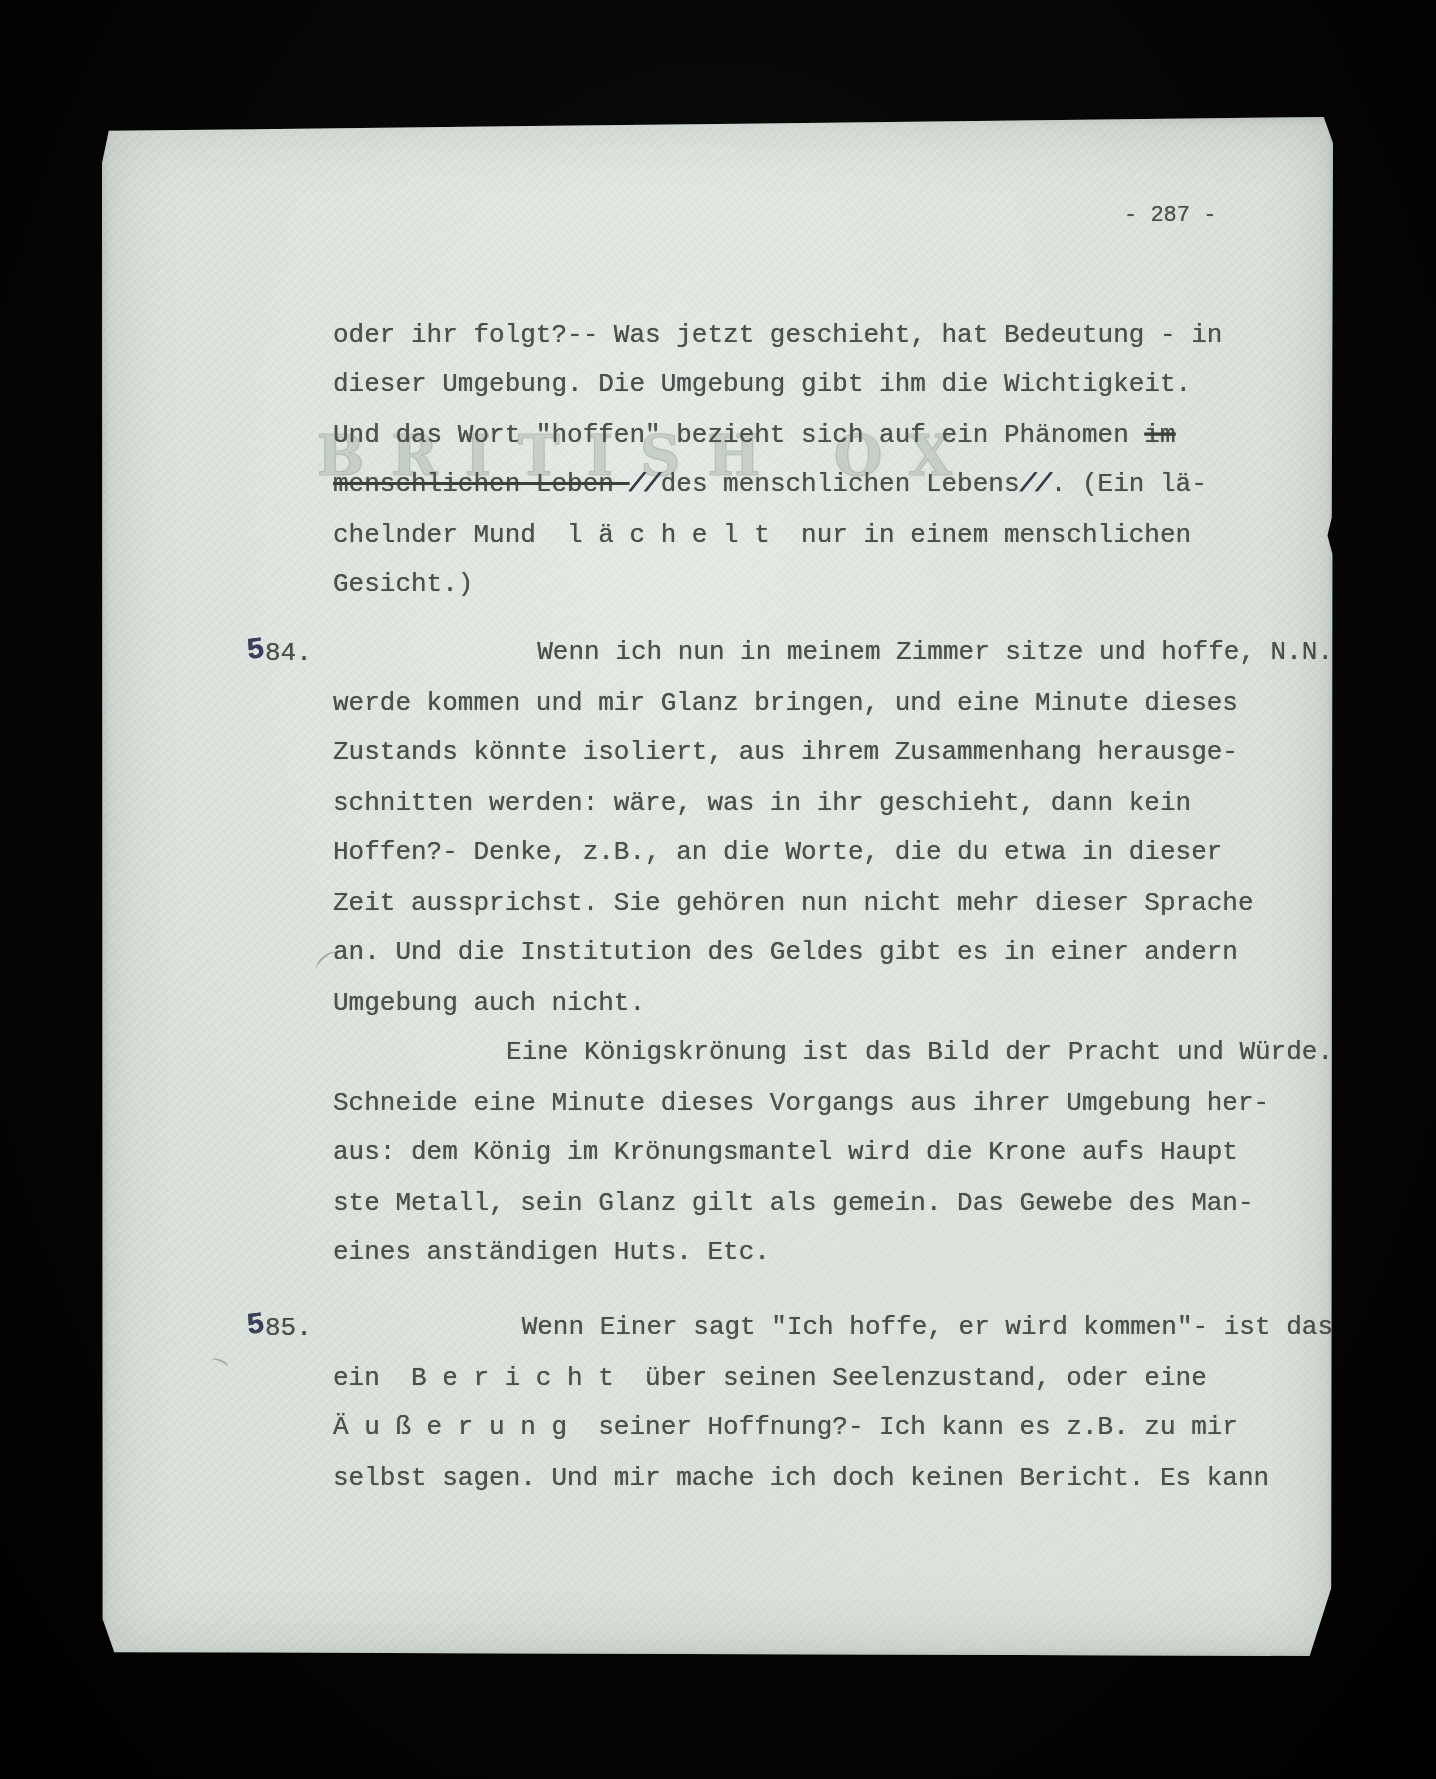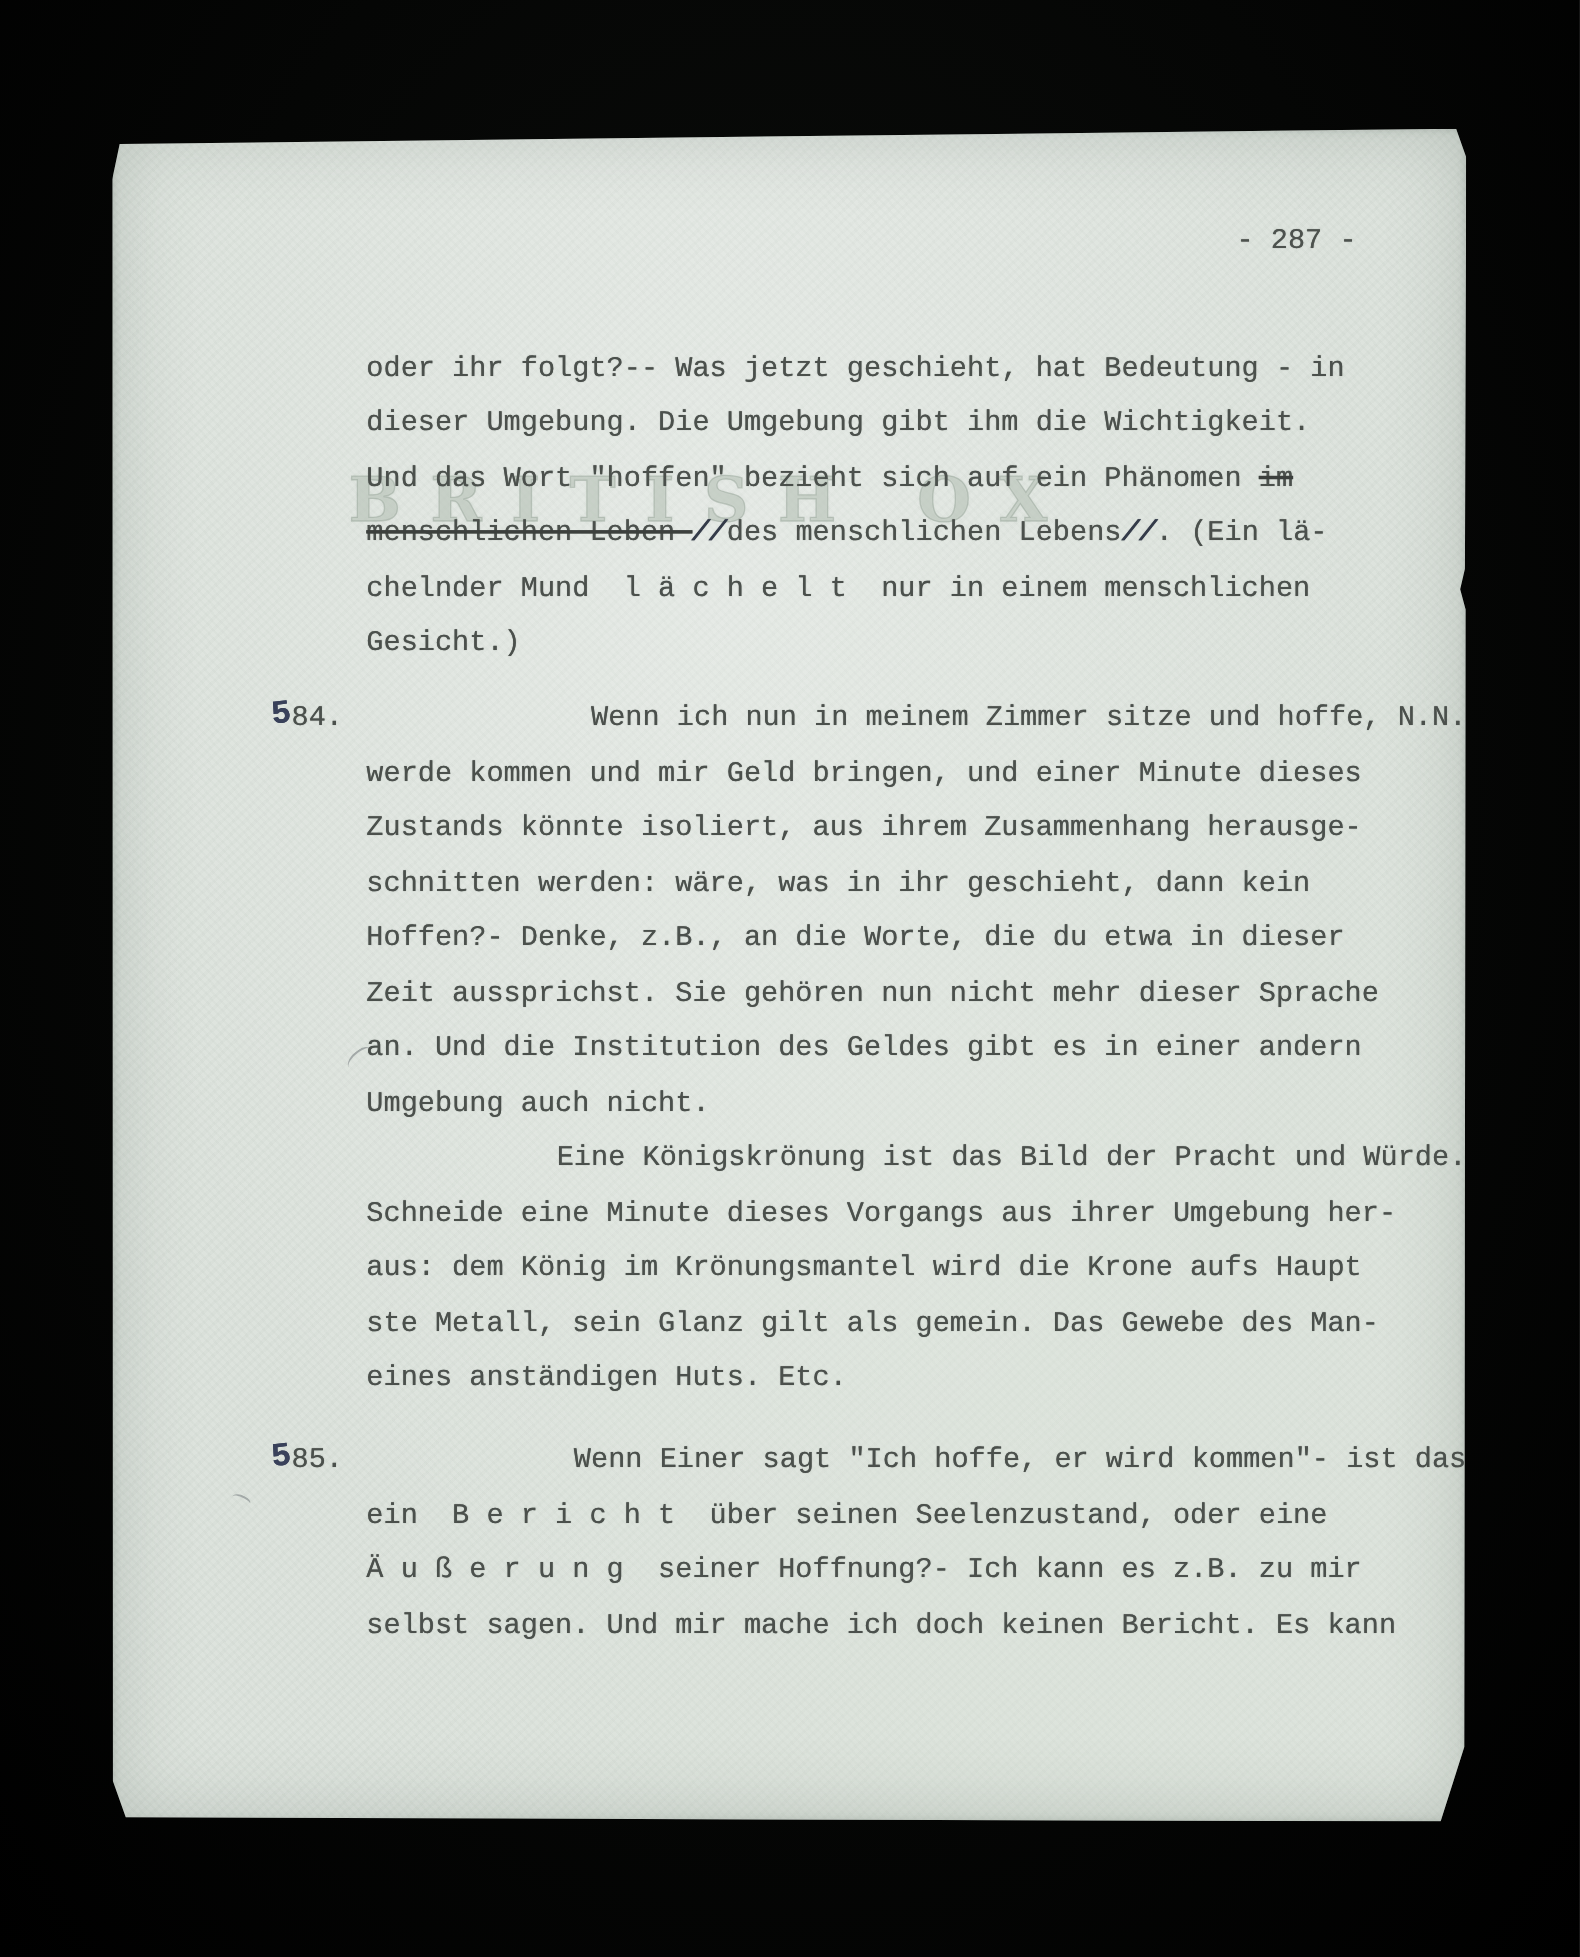--- a/index.html
+++ b/index.html
@@ -33,21 +33,21 @@
     -webkit-text-stroke:1.2px rgba(138,152,140,.4);
     text-shadow:0 0 2px rgba(200,210,200,.5);
     user-select:none;
     white-space:pre;
   }
   #wm1{left:215px;top:305px;font-size:56px;letter-spacing:27px;}
   #wm2{left:470px;top:462px;font-size:96px;letter-spacing:36px;}
   
   #page-number{
     position:absolute;left:1022px;top:86px;
-    font-size:26px;color:#4d524e;
+    font-size:22px;color:#4d524e;
     text-shadow:0 0 .7px rgba(62,68,64,.85);
     white-space:pre;
   }
   #body-text{
     position:absolute;left:231px;top:192px;width:1000px;
     font-size:26px;color:#4b504c;
     text-shadow:0 0 .7px rgba(60,66,62,.8);
   }
   .paragraph{position:relative;}
   #body-text .paragraph:nth-child(2){margin-top:18px;}
@@ -106,21 +106,21 @@
           <div class="line"><span class="seg normal">oder ihr folgt?-- Was jetzt geschieht, hat Bedeutung - in</span></div>
           <div class="line"><span class="seg normal">dieser Umgebung. Die Umgebung gibt ihm die Wichtigkeit.</span></div>
           <div class="line"><span class="seg normal">Und das Wort "hoffen" bezieht sich auf ein Phänomen </span><span class="seg struck">im</span></div>
           <div class="line"><span class="seg struck">menschlichen Leben </span><span class="seg ink">//</span><span class="seg normal">des menschlichen Lebens</span><span class="seg ink">//</span><span class="seg normal">. (Ein lä-</span></div>
           <div class="line"><span class="seg normal">chelnder Mund  l ä c h e l t  nur in einem menschlichen</span></div>
           <div class="line"><span class="seg normal">Gesicht.)</span></div>
         </div>
         <div class="paragraph">
           <span class="para-label"><span class="ink-digit">5</span>84.</span>
           <div class="line indent"><span class="seg normal">Wenn ich nun in meinem Zimmer sitze und hoffe, N.N.</span></div>
-          <div class="line"><span class="seg normal">werde kommen und mir Geld bringen, und einer Minute dieses</span></div>
+          <div class="line"><span class="seg normal">werde kommen und mir Glanz bringen, und eine Minute dieses</span></div>
           <div class="line"><span class="seg normal">Zustands könnte isoliert, aus ihrem Zusammenhang herausge-</span></div>
           <div class="line"><span class="seg normal">schnitten werden: wäre, was in ihr geschieht, dann kein</span></div>
           <div class="line"><span class="seg normal">Hoffen?- Denke, z.B., an die Worte, die du etwa in dieser</span></div>
           <div class="line"><span class="seg normal">Zeit aussprichst. Sie gehören nun nicht mehr dieser Sprache</span></div>
           <div class="line"><span class="seg normal">an. Und die Institution des Geldes gibt es in einer andern</span></div>
           <div class="line"><span class="seg normal">Umgebung auch nicht.</span></div>
           <div class="line indent"><span class="seg normal">Eine Königskrönung ist das Bild der Pracht und Würde.</span></div>
           <div class="line"><span class="seg normal">Schneide eine Minute dieses Vorgangs aus ihrer Umgebung her-</span></div>
           <div class="line"><span class="seg normal">aus: dem König im Krönungsmantel wird die Krone aufs Haupt</span></div>
           <div class="line"><span class="seg normal">ste Metall, sein Glanz gilt als gemein. Das Gewebe des Man-</span></div>

